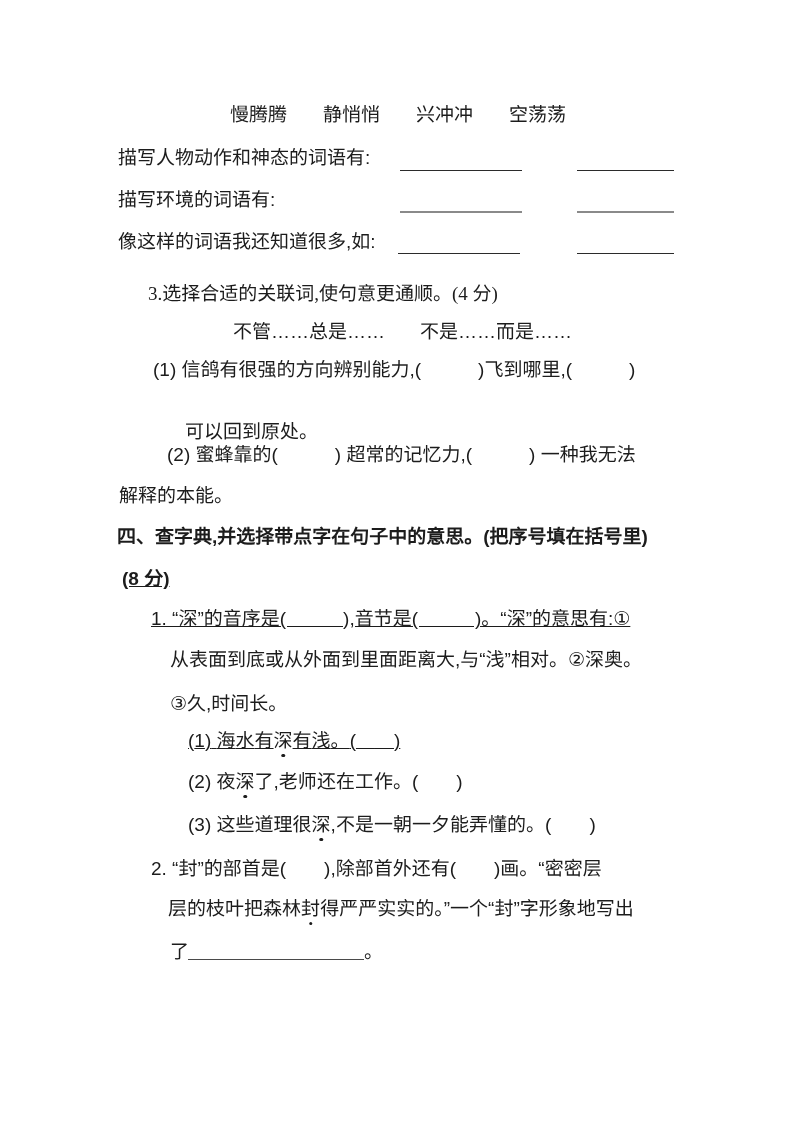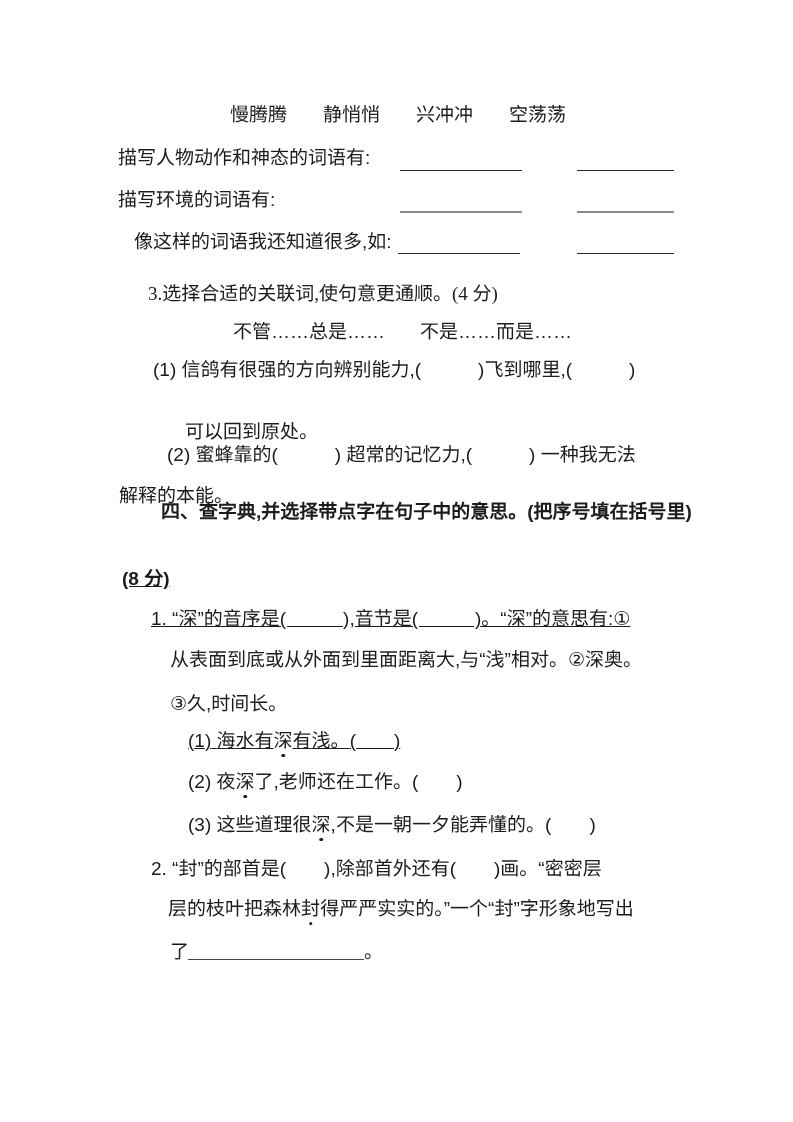--- a/index.html
+++ b/index.html
@@ -36,35 +36,35 @@
     transform:translateX(-50%);
   }
 </style>
 </head>
 <body>
 
 <div id="exam-page">
     <div class="tline wordbank" style="left: 230px; top: 103px;"><span>慢腾腾</span><span>静悄悄</span><span>兴冲冲</span><span>空荡荡</span></div>
     <div class="tline" style="left: 118px; top: 146px;">描写人物动作和神态的词语有:</div>
     <div class="tline" style="left: 118px; top: 188px;">描写环境的词语有:</div>
-    <div class="tline" style="left: 134px; top: 230px;">像这样的词语我还知道很多,如:</div>
+    <div class="tline" style="left: 118px; top: 230px;">像这样的词语我还知道很多,如:</div>
     <div class="blank" style="left: 400px; top: 170px; width: 122px; border-bottom: 1.5px solid rgb(43, 43, 43);"></div>
     <div class="blank" style="left: 577px; top: 170px; width: 97px; border-bottom: 1.5px solid rgb(43, 43, 43);"></div>
     <div class="blank" style="left: 400px; top: 211px; width: 122px; border-bottom: 2.5px solid rgb(138, 138, 138);"></div>
     <div class="blank" style="left: 577px; top: 211px; width: 97px; border-bottom: 2.5px solid rgb(138, 138, 138);"></div>
     <div class="blank" style="left: 398px; top: 253px; width: 122px; border-bottom: 1.5px solid rgb(43, 43, 43);"></div>
     <div class="blank" style="left: 577px; top: 253px; width: 97px; border-bottom: 1.5px solid rgb(43, 43, 43);"></div>
     <div class="tline" style="left: 148px; top: 282px; font-family: Liberation Serif, serif;">3.选择合适的关联词,使句意更通顺。(4 分)</div>
     <div class="tline" style="left: 233px; top: 320px; text-align: center;">不管……总是……</div>
     <div class="tline" style="left: 420px; top: 320px;">不是……而是……</div>
     <div class="tline" style="left: 153px; top: 358px;">(1) 信鸽有很强的方向辨别能力,(　　　)飞到哪里,(　　　)</div>
     <div class="tline" style="left: 185px; top: 420px;">可以回到原处。</div>
     <div class="tline" style="left: 167px; top: 443px;">(2) 蜜蜂靠的(　　　) 超常的记忆力,(　　　) 一种我无法</div>
     <div class="tline" style="left: 119px; top: 484px;">解释的本能。</div>
-    <div class="tline bold" style="left: 117px; top: 500px; margin-left: 44px;">四、查字典,并选择带点字在句子中的意思。(把序号填在括号里)</div>
+    <div class="tline bold" style="left: 117px; top: 525px;">四、查字典,并选择带点字在句子中的意思。(把序号填在括号里)</div>
     <div class="tline bold" style="left: 122px; top: 567px; text-decoration: underline;">(8 分)</div>
     <div class="tline" style="left: 151px; top: 607px; text-decoration: underline;">1. “深”的音序是(　　　),音节是(　　　)。“深”的意思有:①</div>
     <div class="tline" style="left: 170px; top: 648px;">从表面到底或从外面到里面距离大,与“浅”相对。②深奥。</div>
     <div class="tline" style="left: 170px; top: 692px;">③久,时间长。</div>
     <div class="tline" style="left: 188px; top: 729px; text-decoration: underline;"><span>(</span><span>1</span><span>)</span><span> </span><span>海</span><span>水</span><span>有</span><span class="udot">深</span><span>有</span><span>浅</span><span>。</span><span>(</span><span>　</span><span>　</span><span>)</span></div>
     <div class="tline" style="left: 188px; top: 770px;"><span>(</span><span>2</span><span>)</span><span> </span><span>夜</span><span class="udot">深</span><span>了</span><span>,</span><span>老</span><span>师</span><span>还</span><span>在</span><span>工</span><span>作</span><span>。</span><span>(</span><span>　</span><span>　</span><span>)</span></div>
     <div class="tline" style="left: 188px; top: 813px;"><span>(</span><span>3</span><span>)</span><span> </span><span>这</span><span>些</span><span>道</span><span>理</span><span>很</span><span class="udot">深</span><span>,</span><span>不</span><span>是</span><span>一</span><span>朝</span><span>一</span><span>夕</span><span>能</span><span>弄</span><span>懂</span><span>的</span><span>。</span><span>(</span><span>　</span><span>　</span><span>)</span></div>
     <div class="tline" style="left: 151px; top: 857px;">2. “封”的部首是(　　),除部首外还有(　　)画。“密密层</div>
     <div class="tline" style="left: 168px; top: 897px;"><span>层</span><span>的</span><span>枝</span><span>叶</span><span>把</span><span>森</span><span>林</span><span class="udot">封</span><span>得</span><span>严</span><span>严</span><span>实</span><span>实</span><span>的</span><span>。</span><span>”</span><span>一</span><span>个</span><span>“</span><span>封</span><span>”</span><span>字</span><span>形</span><span>象</span><span>地</span><span>写</span><span>出</span></div>
     <div class="tline" style="left: 170px; top: 940px;">了</div>

